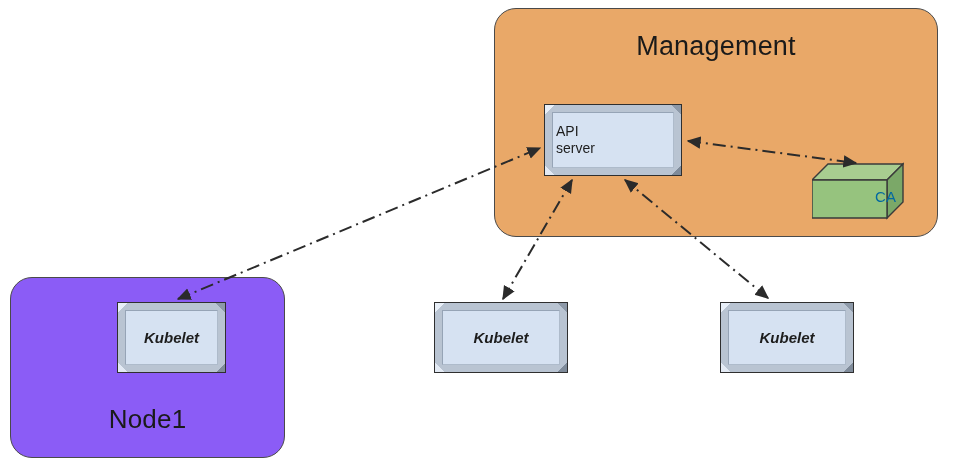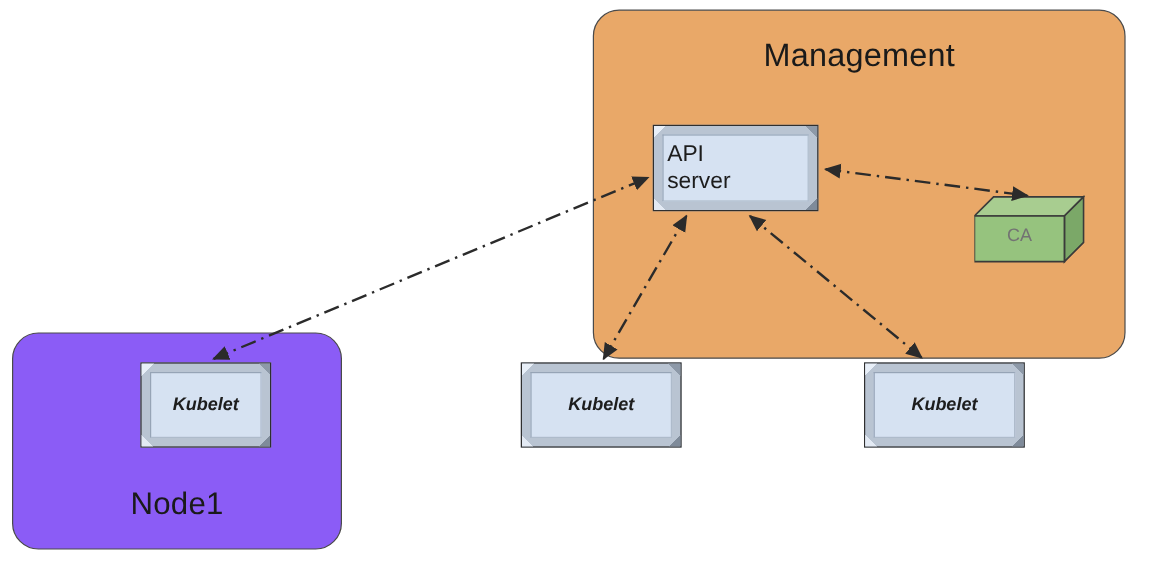--- a/index.html
+++ b/index.html
@@ -80,21 +80,21 @@
       linear-gradient(45deg,  #e3eaf4 0 7px, transparent 7px) bottom left / 50% 50% no-repeat,
       linear-gradient(315deg, #7f8b9a 0 7px, transparent 7px) bottom right / 50% 50% no-repeat;
     pointer-events: none;
   }
   .bevel-label {
     position: absolute;
     left: 11px;
     top: 50%;
     transform: translateY(-50%);
     color: #1d1d1d;
-    font-size: 19px;
+    font-size: 14px;
     line-height: 1.22;
     white-space: pre-line;
     z-index: 2;
   }
   .bevel-label.centered {
     left: 0;
     width: 100%;
     text-align: center;
     font-weight: 700;
     font-size: 15px;
@@ -103,24 +103,25 @@
 
   
   .cuboid {
     position: absolute;
   }
   .cuboid-label {
     position: absolute;
     left: 0;
     width: 100%;
     text-align: center;
-    color: #737373;
+    color: #0369a1;
     font-size: 15px;
     z-index: 3;
     pointer-events: none;
+    padding-left: 36px;
   }
 
   
   #connector-layer {
     position: absolute;
     left: 0;
     top: 0;
     width: 958px;
     height: 468px;
     pointer-events: none;
@@ -131,21 +132,21 @@
     stroke-width: 2;
     fill: none;
     stroke-dasharray: 13 5 2 5;
   }
 </style>
 </head>
 <body>
 
 <div id="diagram-root">
 
-  <div class="container-box mgmt" style="left:494px; top:8px; width:444px; height:291px;">
+  <div class="container-box mgmt" style="left:494px; top:8px; width:444px; height:229px;">
     <div class="container-title mgmt-title"><span>Management</span><br></div>
   </div>
 
   <div class="bevel-box" style="left:544px; top:104px; width:138px; height:72px;">
     <div class="bevel-face"></div>
     <div class="bevel-label"><span>API</span><br><span>server</span></div>
   </div>
 
   <div class="cuboid" style="left:812px; top:162px; width:92px; height:58px;">
     <svg width="92" height="58" viewBox="0 0 92 58">

